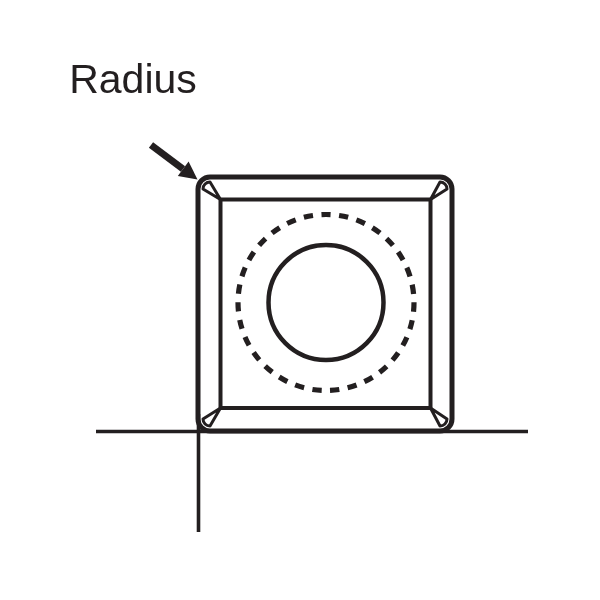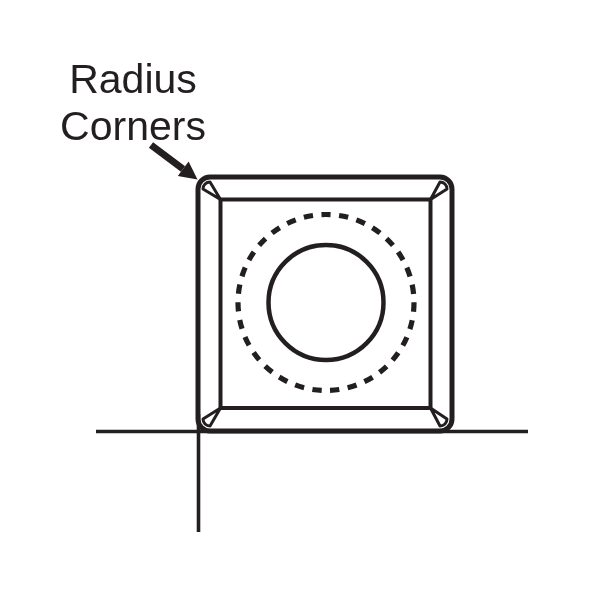--- a/index.html
+++ b/index.html
@@ -37,21 +37,20 @@
     stroke: #231f20;
   }
 </style>
 </head>
 <body>
 
 <div class="stage">
 
   <div class="annotation">
     <div>Radius</div>
-    <div>Corners</div>
   </div>
 
   <svg class="diagram-svg" width="600" height="600" viewBox="0 0 600 600">
 
     <line class="stroke" x1="96" y1="431.5" x2="528" y2="431.5" stroke-width="3.6"></line>
 
     <line class="stroke" x1="198.5" y1="414" x2="198.5" y2="532" stroke-width="3.6"></line>
 
     <rect class="stroke" x="198" y="177" width="254" height="254" rx="12" ry="12" stroke-width="5"></rect>
 

